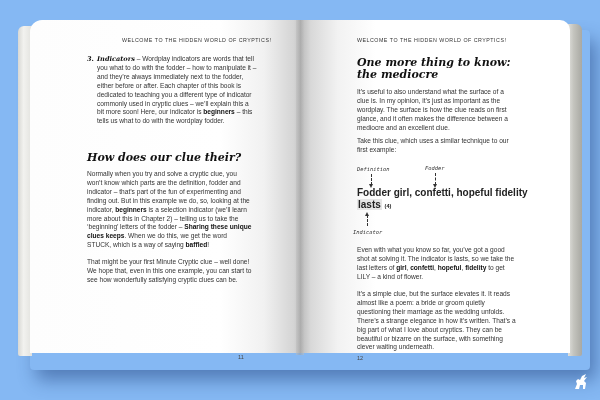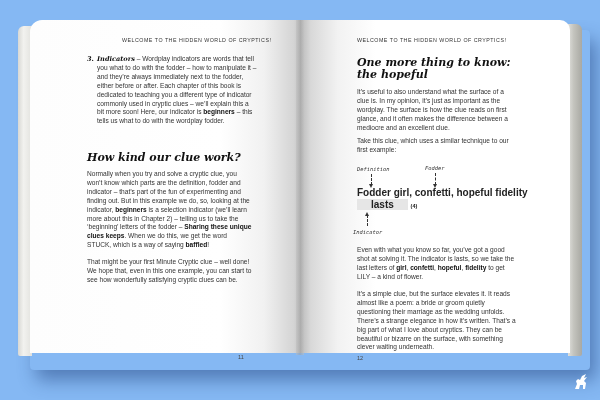--- a/index.html
+++ b/index.html
@@ -13,21 +13,21 @@
   .page-right{left:300px;width:270px;border-radius:0 10px 0 0;background:linear-gradient(90deg,#b8b8b8 0%,#d8d8d8 4%,#f2f2f2 14%,#fff 28%,#fff 100%);}
   .running-head{position:absolute;top:37px;font-size:5.3px;letter-spacing:0.5px;color:#333;text-transform:uppercase;}
   .left .running-head{left:122px;}
   .right .running-head{left:357px;}
   .txt{position:absolute;font-size:6.6px;line-height:8.9px;color:#333;}
   .h2{position:absolute;font-family:"DejaVu Serif",serif;font-style:italic;font-weight:bold;color:#111;font-size:11px;line-height:12px;}
   b{color:#111;}
   .u{}
   .folio{position:absolute;font-size:5.5px;color:#444;}
   .clue{position:absolute;left:357px;top:187px;font-size:10px;font-weight:bold;color:#222;line-height:12px;width:230px;}
-  .clue .hl{background:#e6e6e6;padding:0 14px;}
+  .clue .hl{background:#e6e6e6;padding:0 1px;}
   .clue .len{font-size:5.5px;}
   .anno{position:absolute;font-family:"DejaVu Sans Mono",monospace;font-style:italic;font-size:5.4px;color:#333;}
   .arrow{position:absolute;width:0;border-left:1px dashed #333;}
   .arrow-down::after{content:"";position:absolute;left:-3px;bottom:-3px;border-left:2.5px solid transparent;border-right:2.5px solid transparent;border-top:4px solid #333;}
   .arrow-up::before{content:"";position:absolute;left:-3px;top:-3px;border-left:2.5px solid transparent;border-right:2.5px solid transparent;border-bottom:4px solid #333;}
   .spine{position:absolute;left:296px;top:20px;width:8px;height:335px;background:linear-gradient(90deg,#bdbdbd,#9d9d9d 50%,#c0c0c0);opacity:0.5;}
   .logo{position:absolute;left:572px;top:373px;}
 </style>
 </head>
 <body>
@@ -39,35 +39,35 @@
   <div class="page page-left"></div>
   <div class="page page-right"></div>
   <div class="spine"></div>
 
   <div class="left">
     <div class="running-head">WELCOME TO THE HIDDEN WORLD OF CRYPTICS!</div>
 
     <div class="txt" style="left:87px;top:55px;width:14px;font-family:'DejaVu Serif',serif;font-style:italic;font-weight:bold;color:#111;">3.</div>
     <div class="txt" style="left:97px;top:55px;width:160px;"><b style="font-family:'DejaVu Serif',serif;font-style:italic;">Indicators</b><span> – Wordplay indicators are words that tell you what to do with the fodder – how to manipulate it – and they’re always immediately next to the fodder, either before or after. Each chapter of this book is dedicated to teaching you a different type of indicator commonly used in cryptic clues – we’ll explain this a bit more soon! Here, our indicator is </span><b>beginners</b><span> – this tells us what to do with the wordplay fodder.</span></div>
 
-    <div class="h2" style="left:87px;top:152px;">How kind our clue work?</div>
+    <div class="h2" style="left:87px;top:152px;">How does our clue their?</div>
 
     <div class="txt" style="left:87px;top:170px;width:165px;"><span>Normally when you try and solve a cryptic clue, you won’t know which parts are the definition, fodder and indicator – that’s part of the fun of experimenting and finding out. But in this example we do, so, looking at the indicator, </span><b>beginners</b><span> is a selection indicator (we’ll learn more about this in Chapter 2) – telling us to take the ‘beginning’ letters of the fodder – </span><b><span class="u">S</span><span>haring </span><span class="u">t</span><span>hese </span><span class="u">u</span><span>nique </span><span class="u">c</span><span>lues </span><span class="u">k</span><span>eeps</span></b><span>. When we do this, we get the word STUCK, which is a way of saying </span><b>baffled</b><span>!</span></div>
 
     <div class="txt" style="left:87px;top:258px;width:165px;">That might be your first Minute Cryptic clue – well done! We hope that, even in this one example, you can start to see how wonderfully satisfying cryptic clues can be.</div>
 
     <div class="folio" style="left:238px;top:354px;">11</div>
   </div>
 
   <div class="right">
     <div class="running-head">WELCOME TO THE HIDDEN WORLD OF CRYPTICS!</div>
 
     <div class="h2" style="left:357px;top:57px;">
         <div>One more thing to know:</div>
-        <div>the hopeful</div>
+        <div>the mediocre</div>
       </div>
 
     <div class="txt" style="left:357px;top:88px;width:160px;">It’s useful to also understand what the surface of a clue is. In my opinion, it’s just as important as the wordplay. The surface is how the clue reads on first glance, and it often makes the difference between a mediocre and an excellent clue.</div>
     <div class="txt" style="left:357px;top:137px;width:160px;">Take this clue, which uses a similar technique to our first example:</div>
 
     <div class="anno" style="left:357px;top:166px;">Definition</div>
     <div class="anno" style="left:425px;top:165px;">Fodder</div>
     <div class="arrow arrow-down" style="left:371px;top:174px;height:11px;"></div>
     <div class="arrow arrow-down" style="left:435px;top:173px;height:12px;"></div>
 

